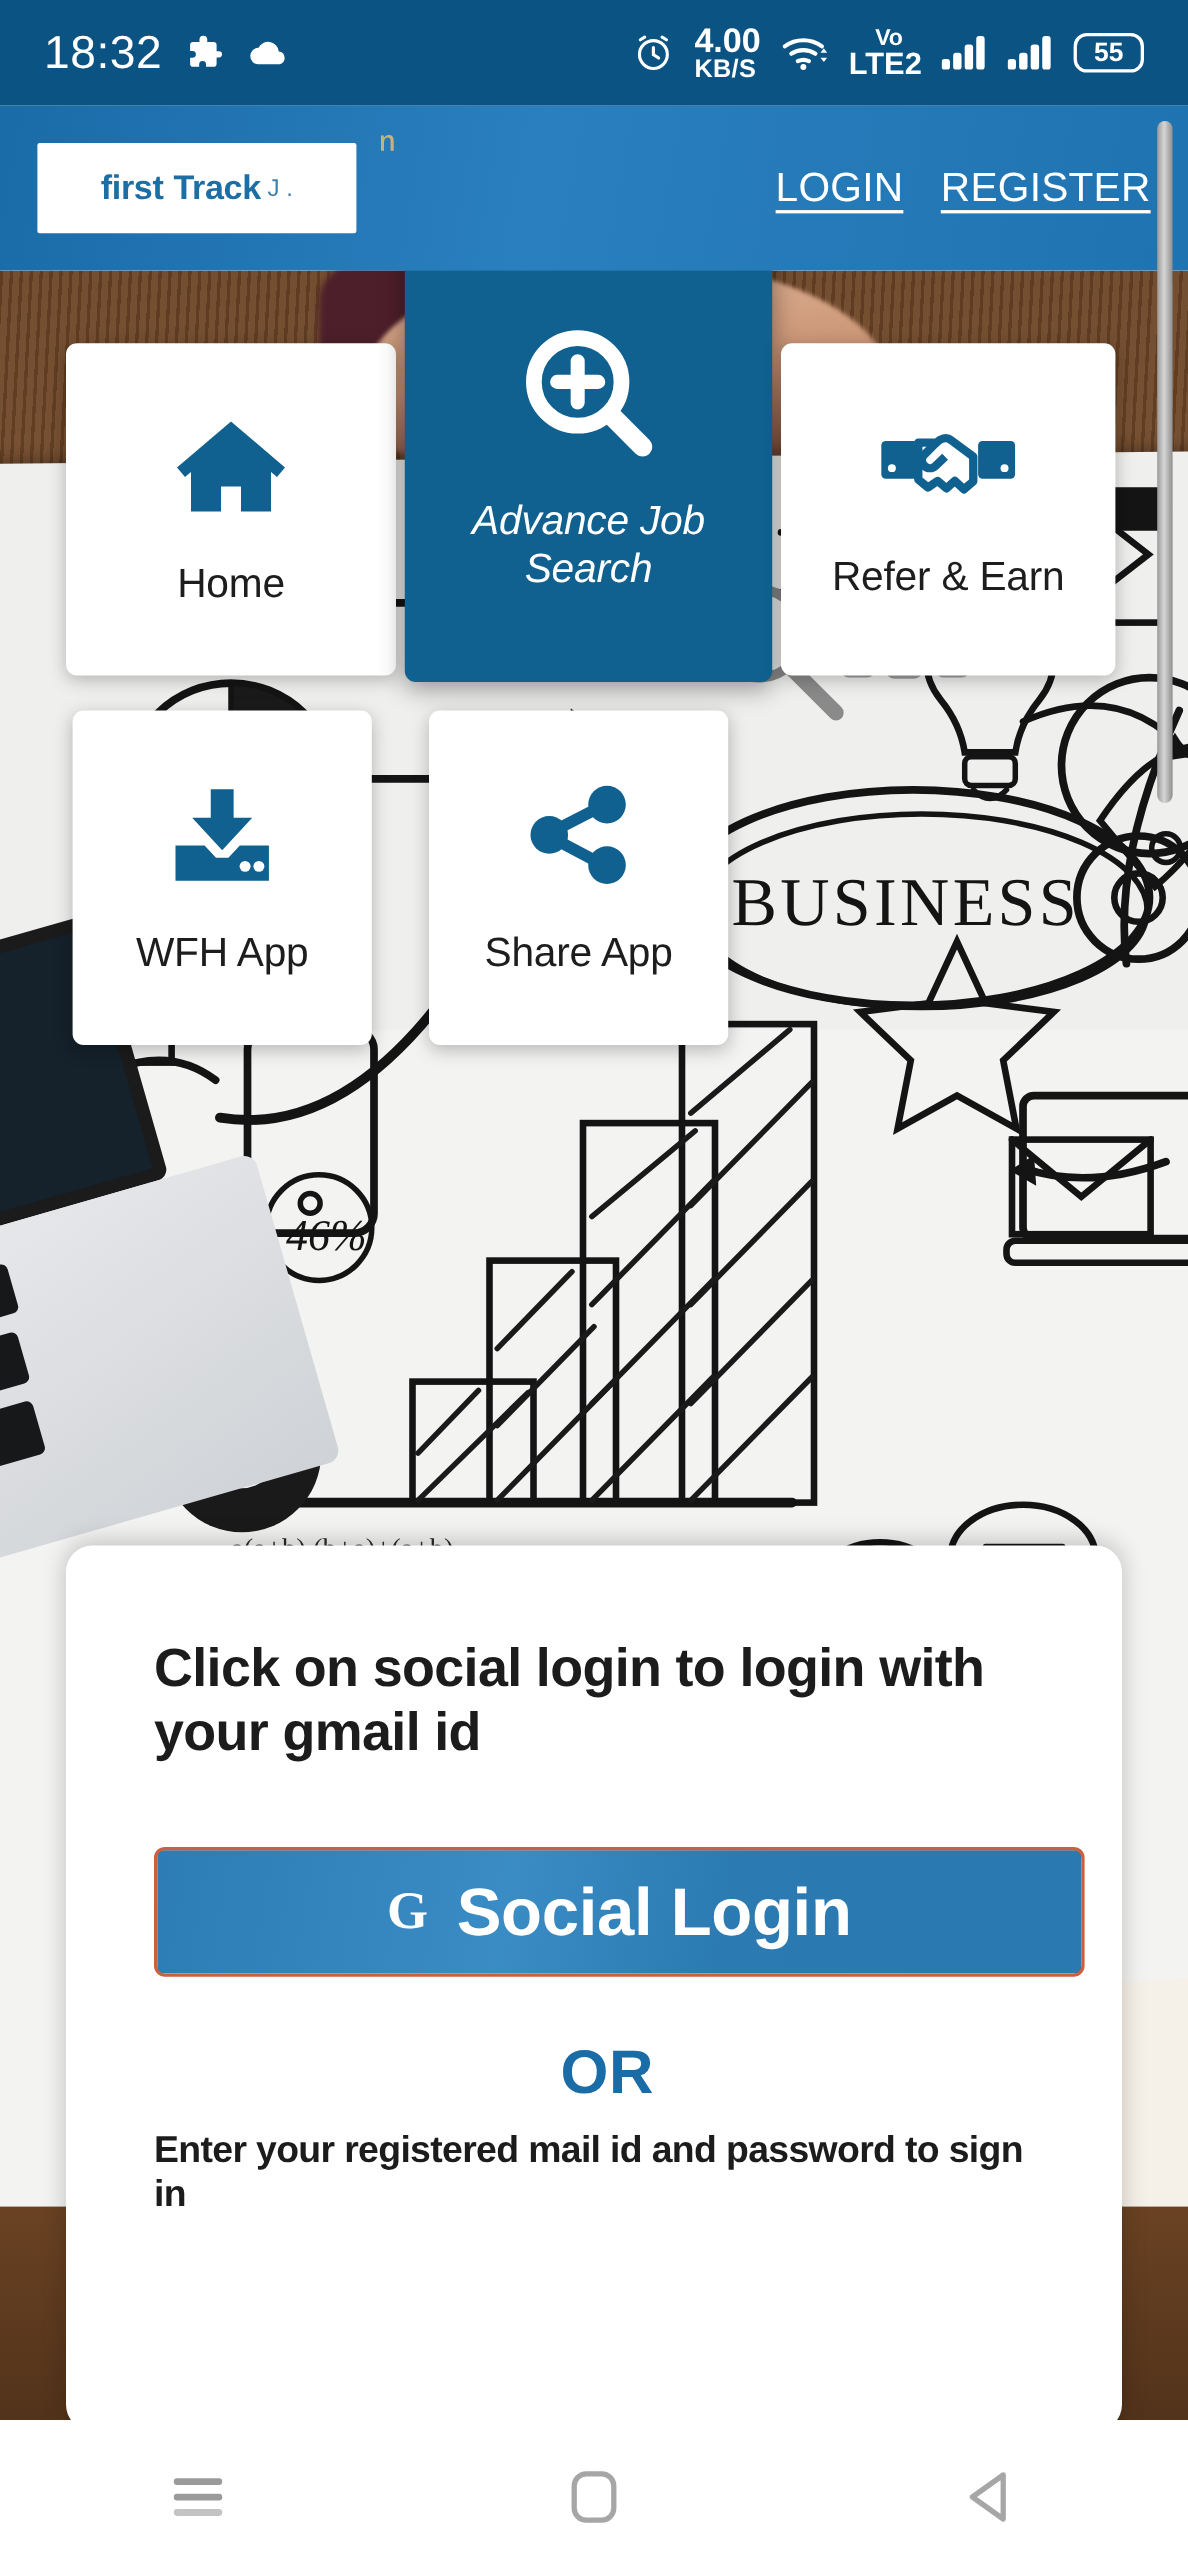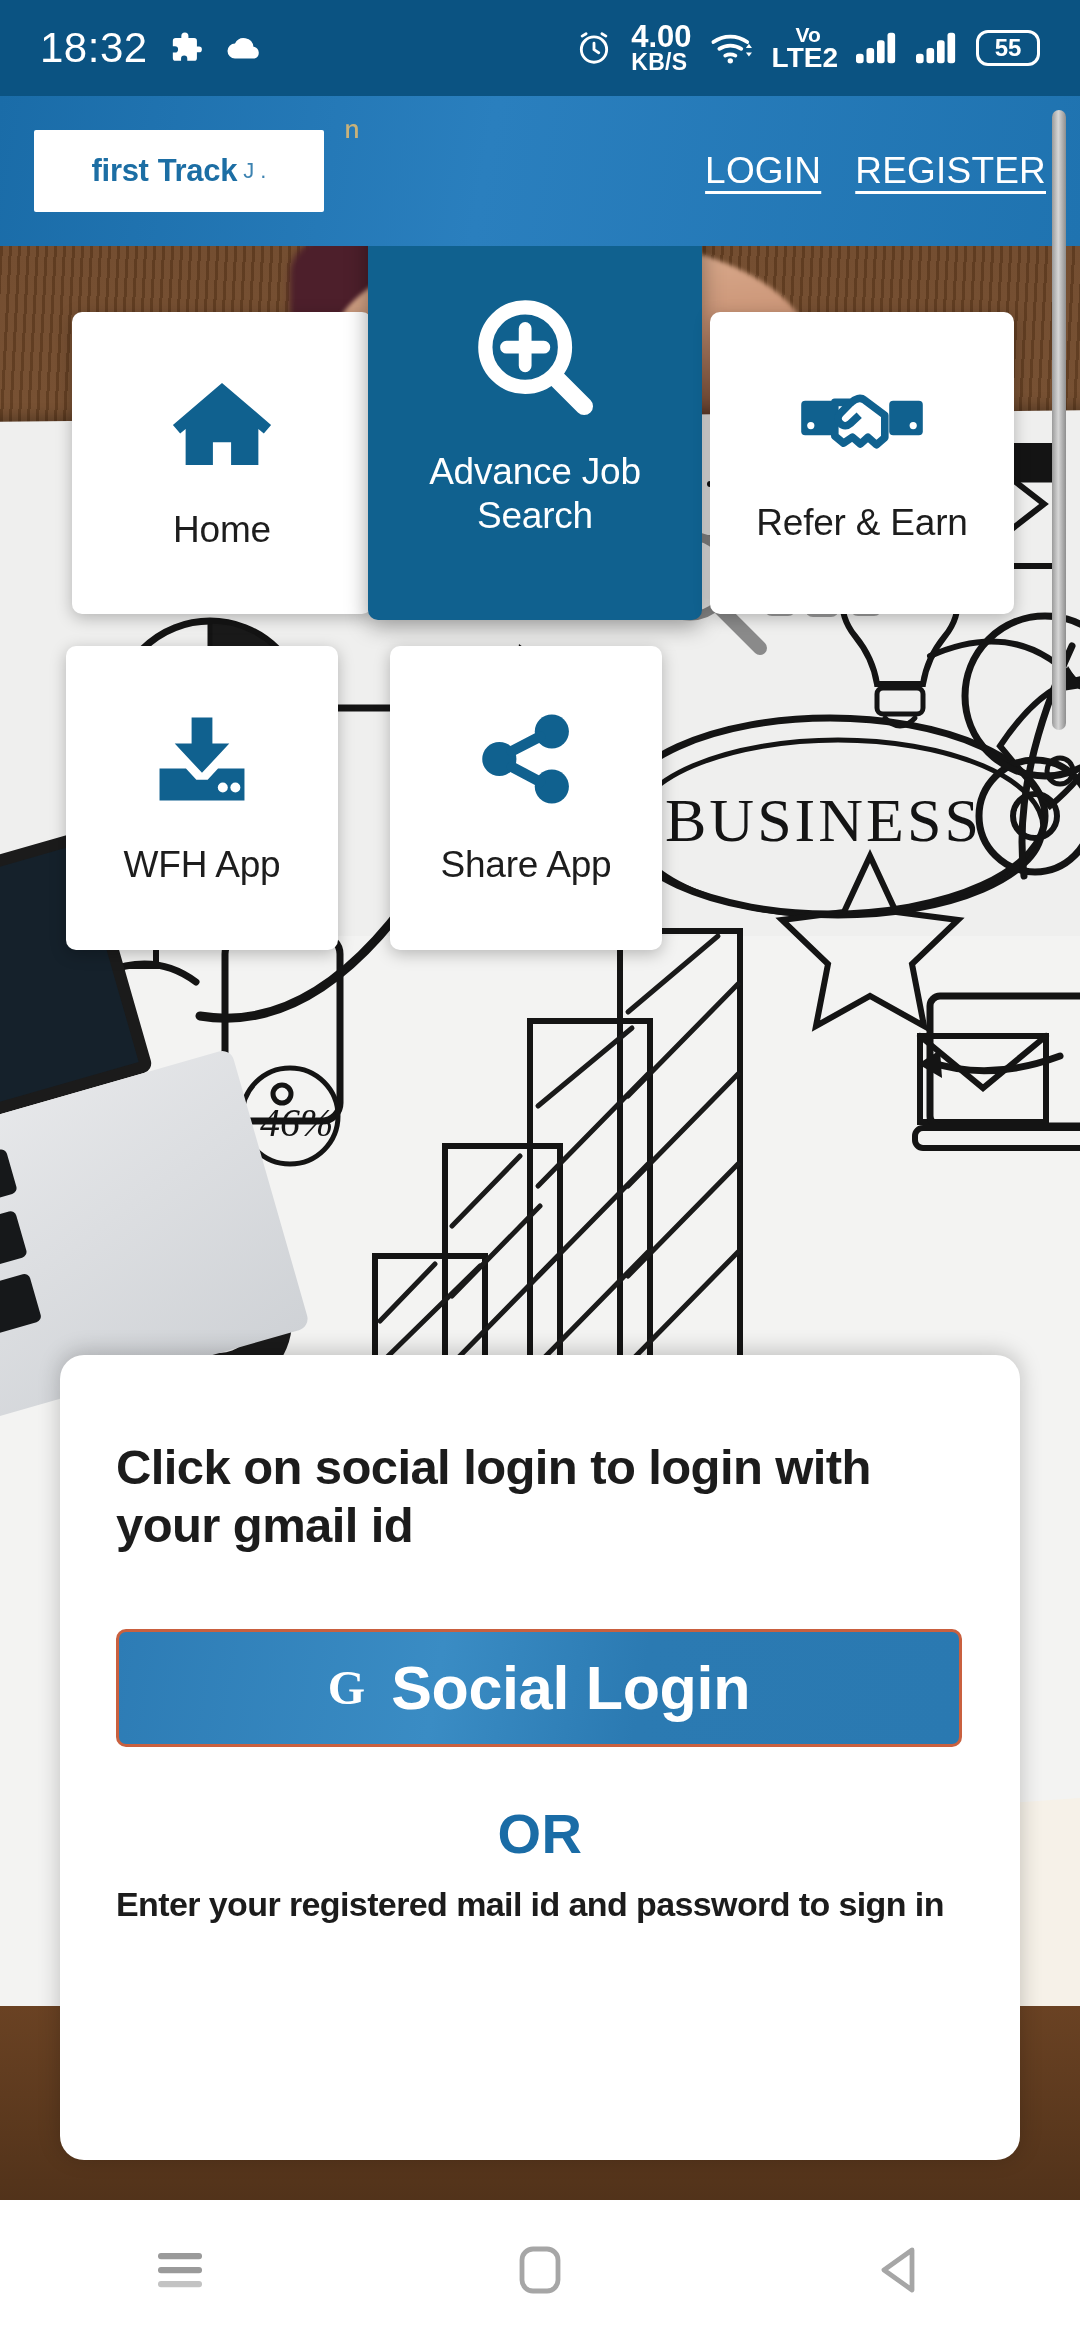--- a/index.html
+++ b/index.html
@@ -123,34 +123,34 @@
     box-shadow:0 4px 16px rgba(0,0,0,.25);
     display:flex; flex-direction:column; align-items:center; justify-content:center;
     cursor:pointer;
   }
   .tile .ticon{ margin-bottom:30px; }
   .tile .tlabel{
     font-size:37px; color:#1d1d1d; text-align:center; line-height:1.18;
     letter-spacing:-.2px; font-weight:400;
   }
   .tile.active{ background:#10618f; box-shadow:0 6px 22px rgba(0,0,0,.38); }
-  .tile.active .tlabel{ color:#ffffff; }
-
-  .t-home   { left:72px;  top:0px;   width:300px; height:302px; }
+  .tile.active .tlabel{ color:#ffffff;font-style:italic; }
+
+  .t-home   { left:60px;  top:0px;   width:300px; height:302px; }
   .t-search { left:368px; top:-96px; width:334px; height:404px; }
   .t-refer  { left:710px; top:0px;   width:304px; height:302px; }
   .t-wfh    { left:66px;  top:334px; width:272px; height:304px; }
   .t-share  { left:390px; top:334px; width:272px; height:304px; }
 
   
   .card{
-    position:absolute; left:60px; top:1355px; width:960px; height:805px;
+    position:absolute; left:60px; top:1405px; width:960px; height:805px;
     background:#ffffff; border-radius:24px; z-index:30;
     box-shadow:0 -3px 22px rgba(0,0,0,.22);
-    padding:84px 56px 0 56px;
+    padding:84px 56px 0 80px;
   }
   .card-title{
     font-size:49px; font-weight:bold; color:#1c1c1c; line-height:1.18;
     letter-spacing:-.6px;
   }
   .social-btn{
     margin-top:74px; width:846px; height:118px; border-radius:10px;
     border:3px solid #c9603f;
     background:linear-gradient(100deg,#2d7cb5 0%,#3a8cc4 38%,#2b7ab2 62%,#2a79b1 100%);
     display:flex; align-items:center; justify-content:center; gap:26px;

